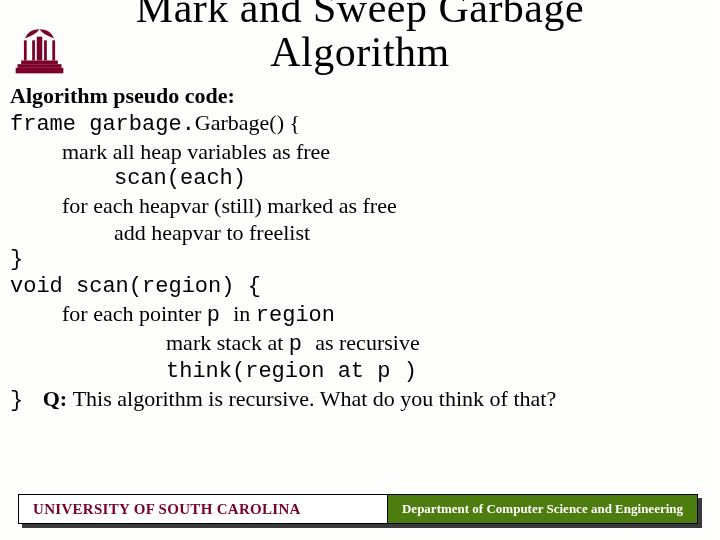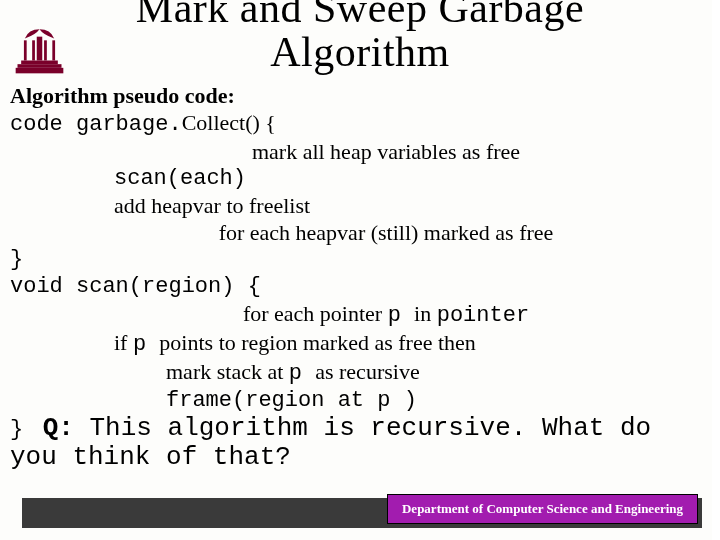--- a/index.html
+++ b/index.html
@@ -43,25 +43,25 @@
     top: 82px;
     left: 10px;
     width: 700px;
     font-size: 22px;
     line-height: 27px;
     color: #000;
   }
   .mono { font-family: "Courier New", Courier, monospace; }
   .serif { font-family: "Times New Roman", Times, serif; }
   .bold { font-weight: bold; }
-  .ind1 { padding-left: 52px; text-align: center; }
+  .ind1 { padding-left: 52px; }
   .ind2 { padding-left: 104px; }
   .ind3 { padding-left: 156px; }
   .subhead { font-weight: bold; font-size: 22px; }
-  .qline { font-size: 26px; font-family: Liberation Mono, monospace; }
+  .qline { font-size: 22px; }
   .footer {
     position: absolute;
     left: 18px;
     bottom: 12px;
     width: 684px;
     height: 34px;
   }
   .f-shadow {
     position: absolute;
     left: 4px; top: 4px;
@@ -83,21 +83,21 @@
     font-family: "Times New Roman", Times, serif;
     font-weight: bold;
     font-size: 15px;
     color: #7a002a;
     letter-spacing: 0.3px;
   }
   .f-right {
     position: absolute;
     left: 369px; top: 0;
     width: 311px; height: 30px;
-    background: #a21caf;
+    background: #4d7c0f;
     border: 1px solid #000;
     box-sizing: border-box;
     display: flex;
     align-items: center;
     justify-content: center;
   }
   .f-right span {
     font-family: "Times New Roman", Times, serif;
     font-weight: bold;
     font-size: 13px;
@@ -128,45 +128,45 @@
 
   <div class="title">
     <span>Mark and Sweep Garbage</span><br>
     <span>Algorithm</span>
   </div>
 
   <div class="body">
     <div class="subhead serif">Algorithm pseudo code:</div>
 
     <div class="mono">
-      <span>code garbage.</span><span class="serif">Collect() {</span>
+      <span>frame garbage.</span><span class="serif">Garbage() {</span>
     </div>
     <div class="serif ind1">mark all heap variables as free</div>
     <div class="mono ind2">scan(each)</div>
+    <div class="serif ind1">for each heapvar (still) marked as free</div>
     <div class="serif ind2">add heapvar to freelist</div>
-    <div class="serif ind1">for each heapvar (still) marked as free</div>
     <div class="mono">}</div>
     <div class="mono">void scan(region) {</div>
     <div class="ind1">
-      <span class="serif">for each pointer </span><span class="mono">p </span><span class="serif">in </span><span class="mono">pointer</span>
-    </div>
-    <div class="ind2">
-      <span class="serif">if </span><span class="mono">p </span><span class="serif"> points to region marked as free then</span>
+      <span class="serif">for each pointer </span><span class="mono">p </span><span class="serif">in </span><span class="mono">region</span>
     </div>
     <div class="ind3">
       <span class="serif">mark stack at </span><span class="mono">p </span><span class="serif">as recursive</span>
     </div>
-    <div class="mono ind3">frame(region at p )</div>
+    <div class="mono ind3">think(region at p )</div>
 
     <div>
       <span class="mono">}</span>
       <span class="serif qline" style="margin-left:14px;"><span class="bold">Q: </span><span>This algorithm is recursive. What do you think of that?</span></span>
     </div>
   </div>
 
   <div class="footer">
     <div class="f-shadow"></div>
+    <div class="f-left">
+      <span>UNIVERSITY OF SOUTH CAROLINA</span>
+    </div>
     <div class="f-right">
       <span>Department of Computer Science and Engineering</span>
     </div>
   </div>
 
 </div>
 
 </body></html>

